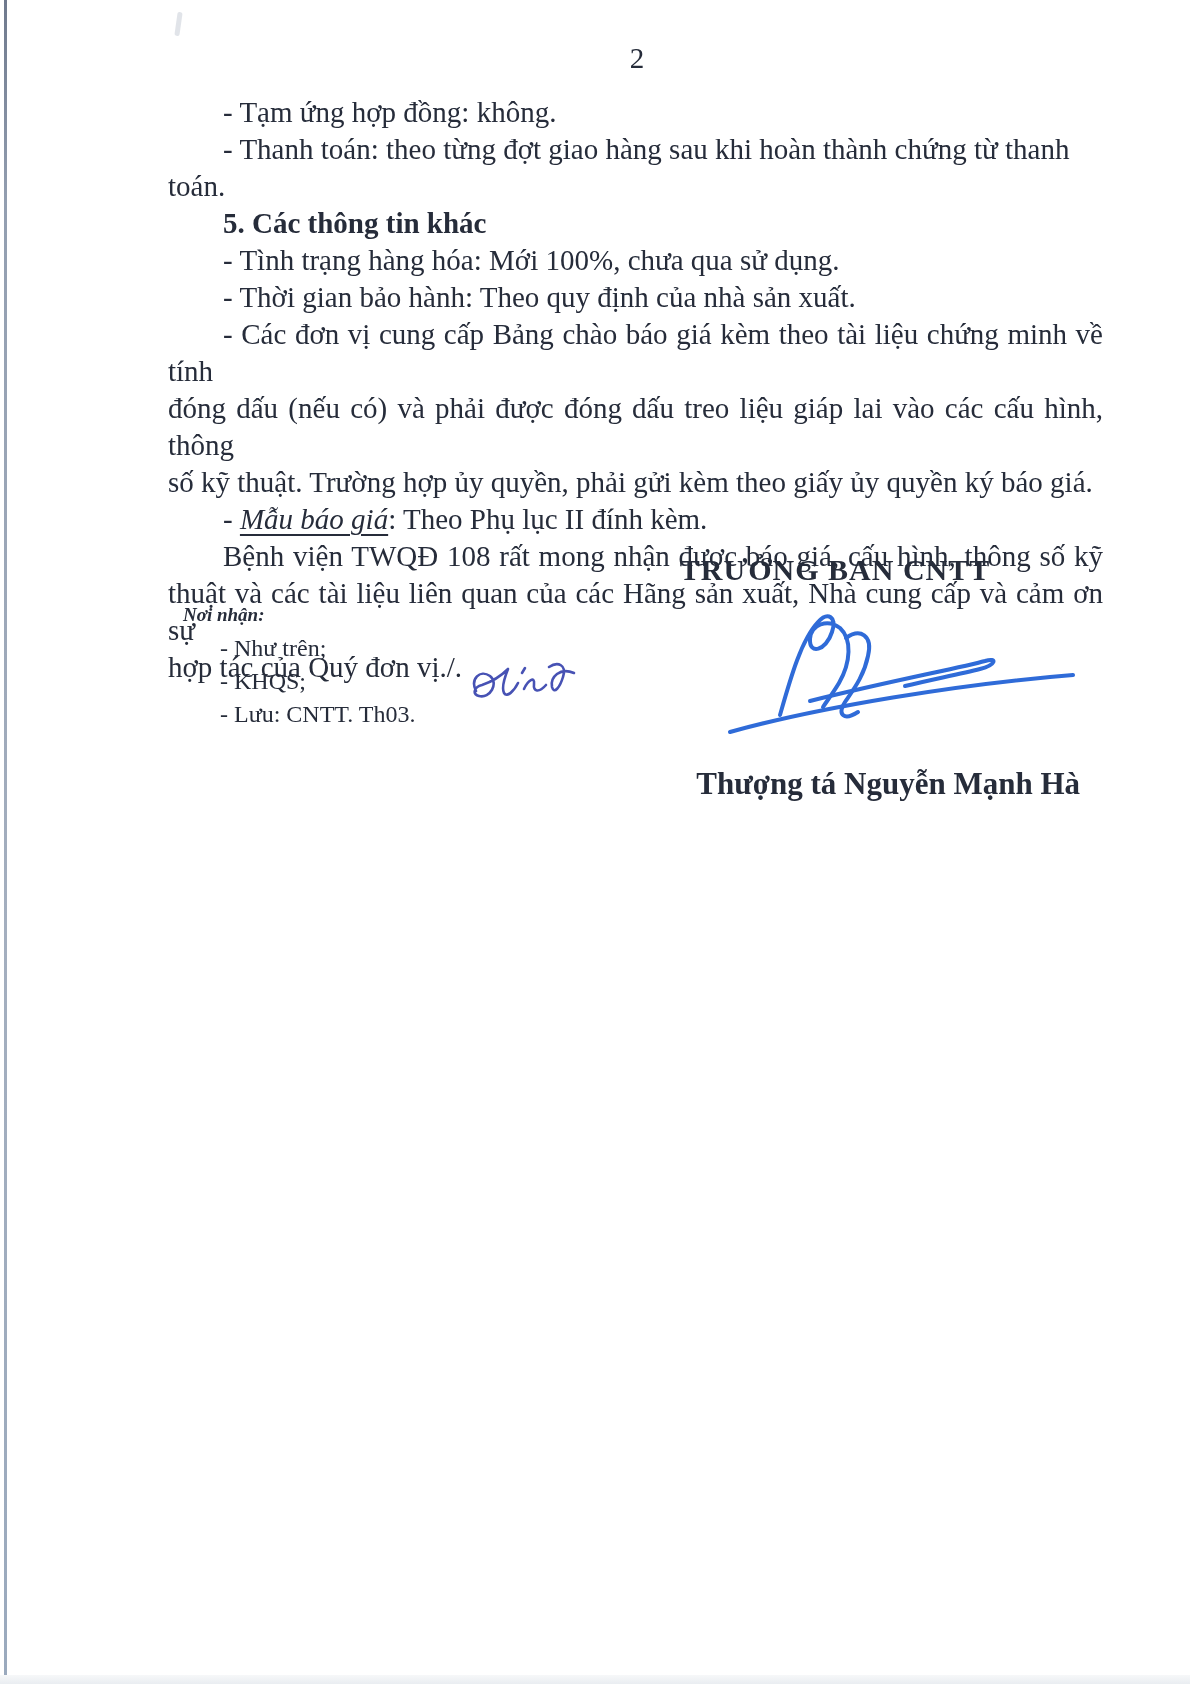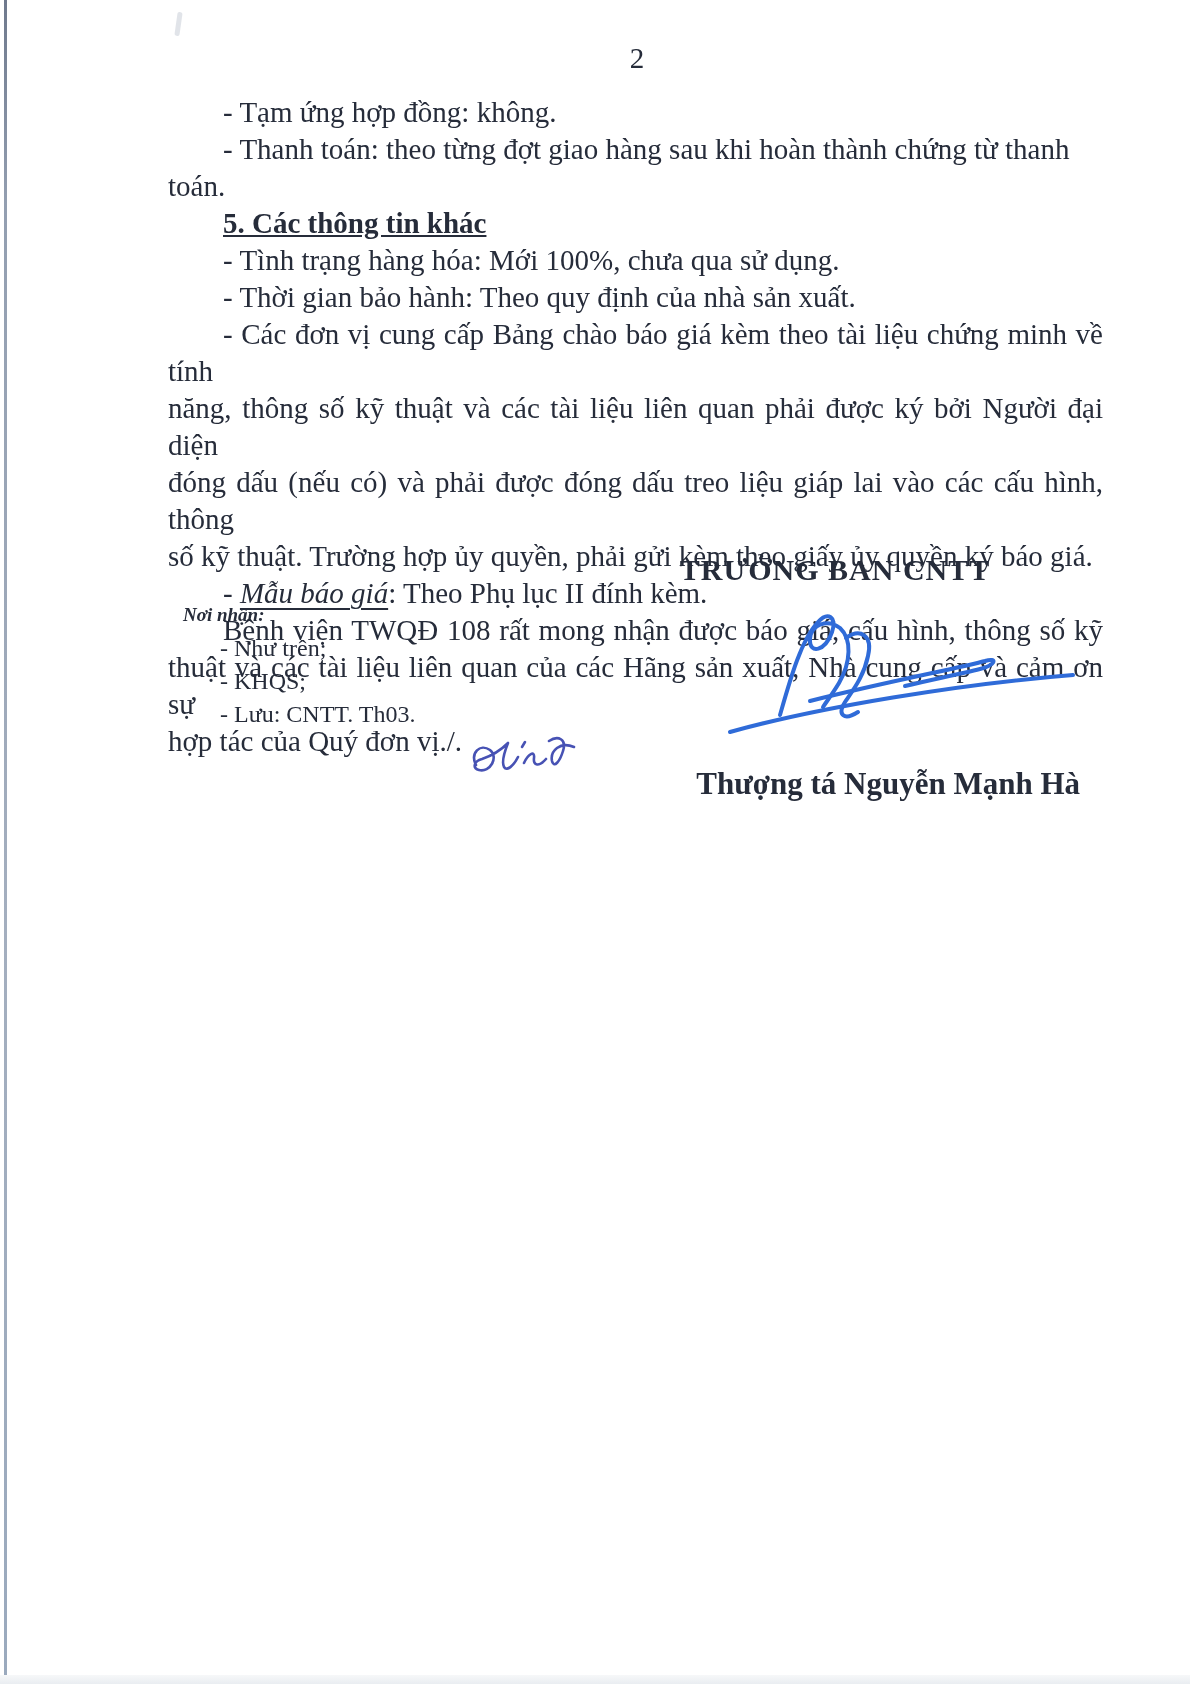--- a/index.html
+++ b/index.html
@@ -29,21 +29,21 @@
     position:absolute; top:42px; left:0; width:100%;
     text-align:center; font-size:29px; transform:translateX(42px);
   }
   .body-block {
     position:absolute; left:168px; top:94px; width:935px;
     font-size:29px;
   }
   .line { line-height:37px; min-height:37px; }
   .indent { text-indent:55px; }
   .fill { text-align:justify; text-align-last:justify; }
-  .bold { font-weight:bold;text-decoration:underline; }
+  .bold { font-weight:bold; }
   .u { text-decoration:underline; text-underline-offset:5px; text-decoration-thickness:2px;font-style:italic; }
   .paraphe {
     display:inline-block; width:112px; height:58px;
     vertical-align:-30px; margin-left:4px;
     color:var(--initials,#4752b4);
   }
   .footer-recipients {
     position:absolute; left:183px; top:598px;
   }
   .recipients-label { font-size:19px; font-weight:bold; font-style:italic; line-height:34px; }
@@ -73,21 +73,20 @@
 
   <div class="page-number">2</div>
 
   <div class="body-block">
     <div class="line indent">- Tạm ứng hợp đồng: không.</div>
     <div class="line indent">- Thanh toán: theo từng đợt giao hàng sau khi hoàn thành chứng từ thanh toán.</div>
     <div class="line indent bold">5. Các thông tin khác</div>
     <div class="line indent">- Tình trạng hàng hóa: Mới 100%, chưa qua sử dụng.</div>
     <div class="line indent">- Thời gian bảo hành: Theo quy định của nhà sản xuất.</div>
     <div class="line indent fill">- Các đơn vị cung cấp Bảng chào báo giá kèm theo tài liệu chứng minh về tính</div>
-    <div class="line fill">năng, thông số kỹ thuật và các tài liệu liên quan phải được ký bởi Người đại diện</div>
     <div class="line fill">đóng dấu (nếu có) và phải được đóng dấu treo liệu giáp lai vào các cấu hình, thông</div>
     <div class="line">số kỹ thuật. Trường hợp ủy quyền, phải gửi kèm theo giấy ủy quyền ký báo giá.</div>
     <div class="line indent"><span>- </span><span class="u">Mẫu báo giá</span><span>: Theo Phụ lục II đính kèm.</span></div>
     <div class="line indent fill">Bệnh viện TWQĐ 108 rất mong nhận được báo giá, cấu hình, thông số kỹ</div>
     <div class="line fill">thuật và các tài liệu liên quan của các Hãng sản xuất, Nhà cung cấp và cảm ơn sự</div>
     <div class="line"><span>hợp tác của Quý đơn vị./.</span><span class="paraphe"><svg viewBox="0 0 112 58" width="112" height="58">
         <path d="M10 42 C 4 30, 14 20, 24 27 C 33 34, 24 50, 13 47 C 6 45, 8 38, 16 36 C 28 32, 36 26, 42 20 C 38 30, 36 40, 38 44 C 41 49, 48 42, 52 34" stroke-width="2.6"></path>
         <path d="M56 24 l 3 -5" stroke-width="2.6"></path>
         <path d="M58 40 C 62 31, 69 27, 68 35 C 67 43, 73 44, 80 36" stroke-width="2.6"></path>
         <path d="M83 18 C 92 12, 101 16, 97 28 C 94 38, 88 46, 86 38 C 84 28, 94 18, 108 24" stroke-width="2.6"></path>

